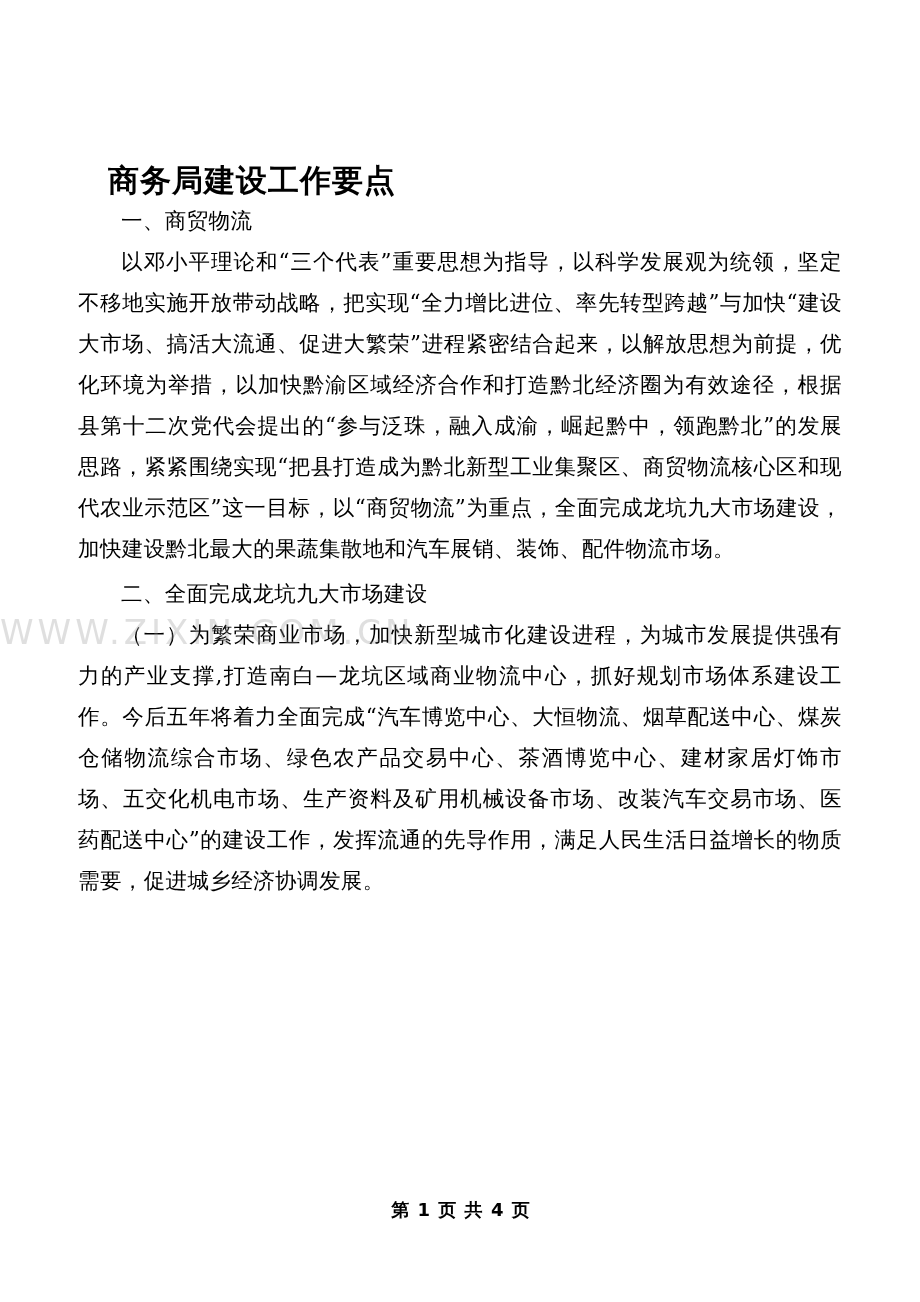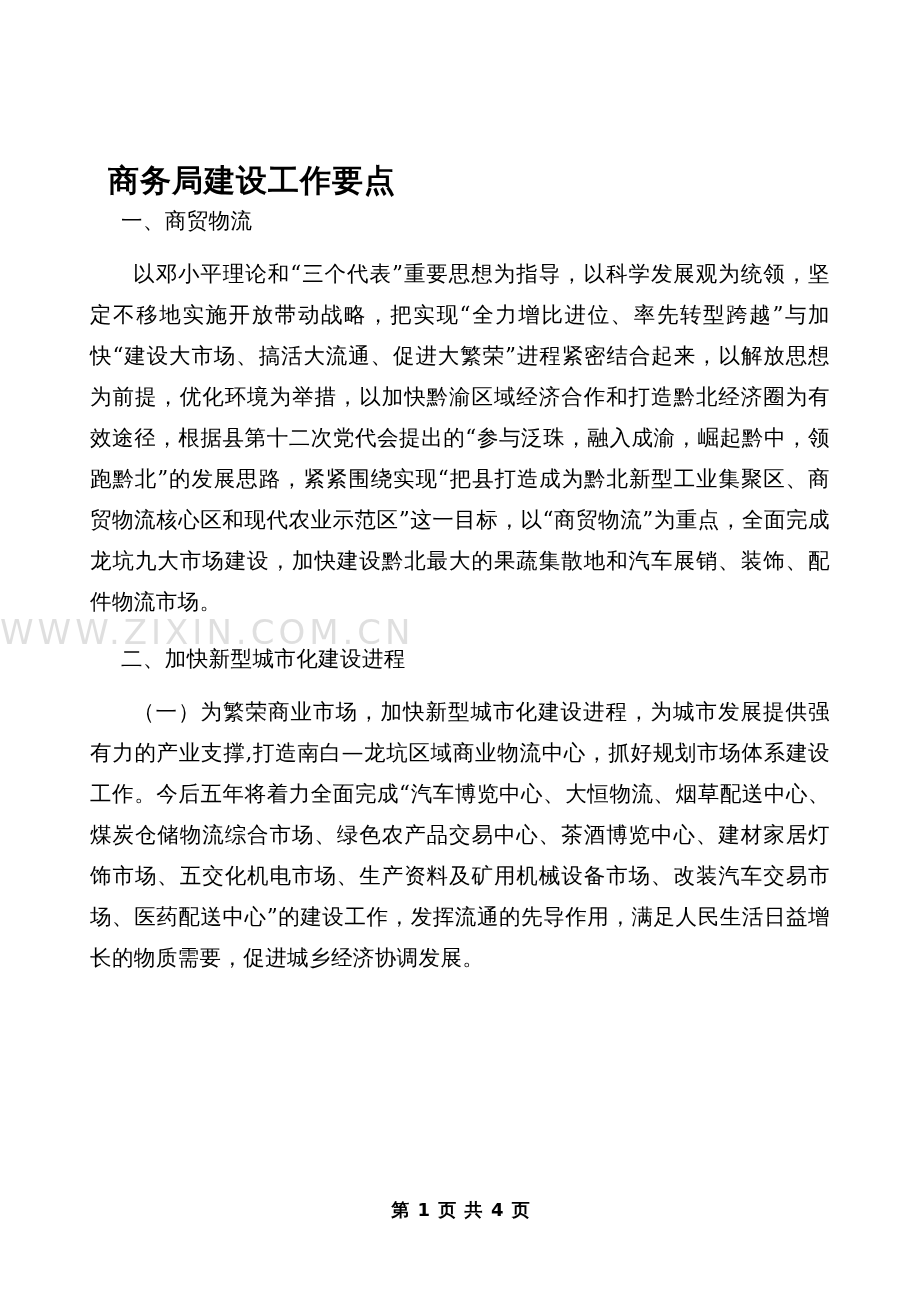--- a/index.html
+++ b/index.html
@@ -27,21 +27,21 @@
     padding-top: 160px;
     font-family: "DejaVu Sans", "Liberation Sans", sans-serif;
     font-weight: bold;
     font-size: 31px;
     letter-spacing: 1px;
     line-height: 1.3;
     text-align: left;
     padding-left: 30px;
   }
   .body-text {
-    margin: 12px;
+    margin: 0;
     font-size: 21.5px;
     line-height: 41px;
     text-align: justify;
     text-justify: inter-ideograph;
     letter-spacing: 0.4px;
   }
   .indent2 {
     text-indent: 2em;
   }
   .heading-line {
@@ -85,21 +85,21 @@
 <div class="page">
 
   <h1 class="doc-title">商务局建设工作要点</h1>
 
   <p class="heading-line">一、商贸物流</p>
 
   <p class="body-text indent2">以邓小平理论和“三个代表”重要思想为指导，以科学发展观为统领，坚定不移地实施开放带动战略，把实现“全力增比进位、率先转型跨越”与加快“建设大市场、搞活大流通、促进大繁荣”进程紧密结合起来，以解放思想为前提，优化环境为举措，以加快黔渝区域经济合作和打造黔北经济圈为有效途径，根据县第十二次党代会提出的“参与泛珠，融入成渝，崛起黔中，领跑黔北”的发展思路，紧紧围绕实现“把县打造成为黔北新型工业集聚区、商贸物流核心区和现代农业示范区”这一目标，以“商贸物流”为重点，全面完成龙坑九大市场建设，加快建设黔北最大的果蔬集散地和汽车展销、装饰、配件物流市场。</p>
 
   <div class="gap-small"></div>
 
-  <p class="heading-line">二、加快新型城市化建设进程</p>
+  <p class="heading-line">二、全面完成龙坑九大市场建设</p>
 
   <p class="body-text indent2">（一）为繁荣商业市场，加快新型城市化建设进程，为城市发展提供强有力的产业支撑,打造南白—龙坑区域商业物流中心，抓好规划市场体系建设工作。今后五年将着力全面完成“汽车博览中心、大恒物流、烟草配送中心、煤炭仓储物流综合市场、绿色农产品交易中心、茶酒博览中心、建材家居灯饰市场、五交化机电市场、生产资料及矿用机械设备市场、改装汽车交易市场、医药配送中心”的建设工作，发挥流通的先导作用，满足人民生活日益增长的物质需要，促进城乡经济协调发展。</p>
 
   <div class="watermark">WWW.ZIXIN.COM.CN</div>
 
   <div class="footer">第 1 页  共 4 页</div>
 
 </div>
 
 </body></html>

